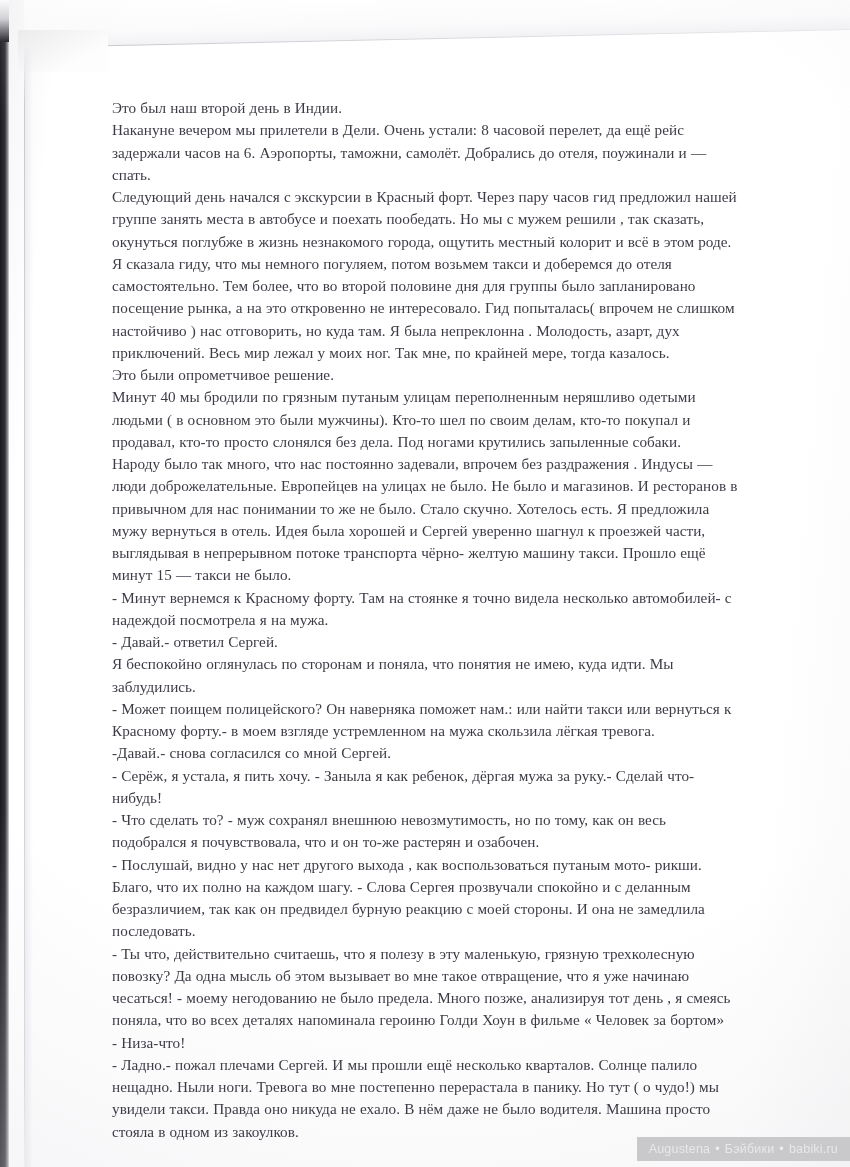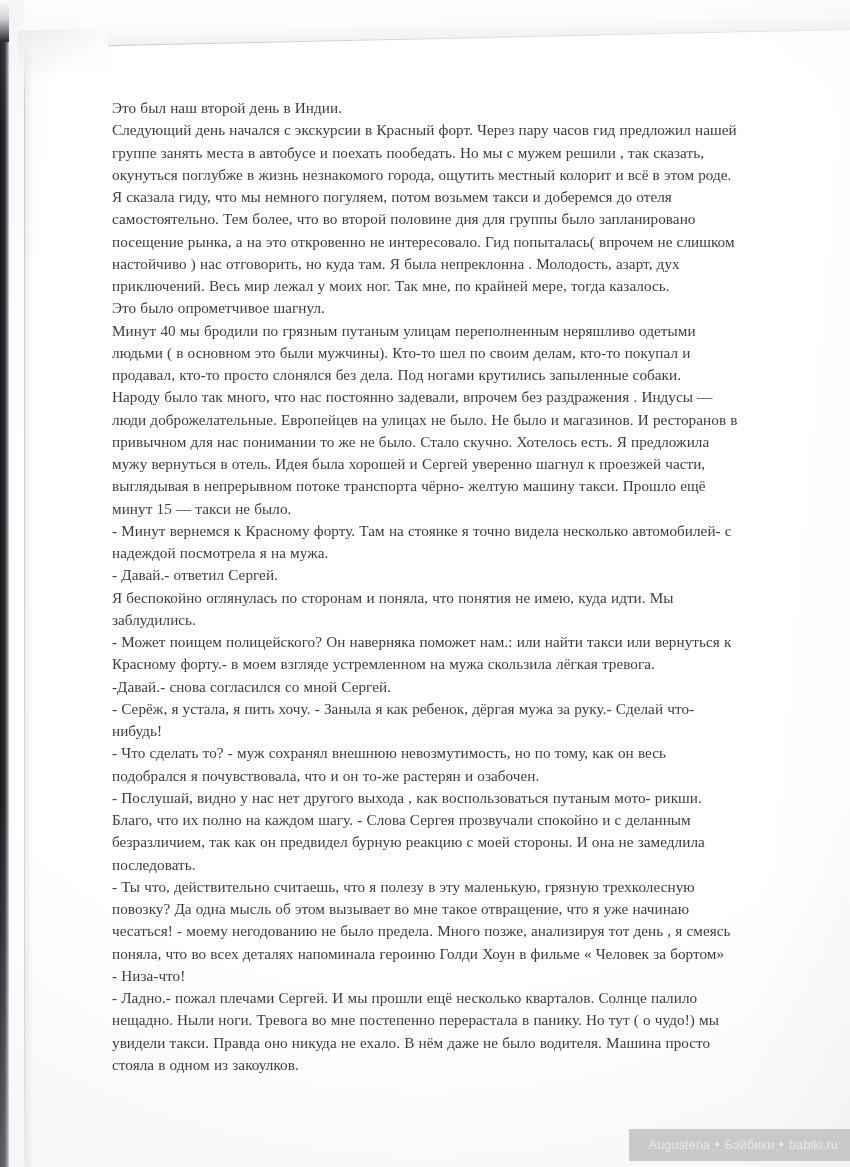--- a/index.html
+++ b/index.html
@@ -101,22 +101,22 @@
   }
   .body-text p.ind {
     text-indent: 0;
   }
 
   
   .watermark {
     position: absolute;
     right: 0px;
     bottom: 6px;
-    height: 32px;
-    padding: 0 12px 0 20px;
+    height: 24px;
+    padding: 0 12px 0 12px;
     display: flex;
     align-items: center;
     background: #c9c9cb;
     color: #e8e8ea;
     font-family: "Liberation Sans", "DejaVu Sans", sans-serif;
     font-size: 12.5px;
     letter-spacing: 0.2px;
     white-space: nowrap;
   }
   .watermark .sep {
@@ -134,22 +134,23 @@
   <div class="sheet-edge-top"></div>
   <div class="corner-fold"></div>
   <div class="sheet-edge-left2"></div>
   <div class="sheet-edge-left"></div>
   <div class="scan-gutter"></div>
   <div class="scan-gutter-top"></div>
   <div class="paper-tint"></div>
 
   <div class="body-text">
     <p class="ind">Это был наш второй день в Индии.</p>
+    <p class="ind">Накануне вечером мы прилетели в Дели. Очень устали: 8 часовой перелет, да ещё рейс задержали часов на 6. Аэропорты, таможни, самолёт. Добрались до отеля, поужинали и — спать.</p>
     <p class="ind">Следующий день начался с экскурсии в Красный форт. Через пару часов гид предложил нашей группе занять места в автобусе и поехать пообедать. Но мы с мужем решили , так сказать, окунуться поглубже в жизнь незнакомого города, ощутить местный колорит и всё в этом роде. Я сказала гиду, что мы немного погуляем, потом возьмем такси и доберемся до отеля самостоятельно. Тем более, что во второй половине дня для группы было запланировано посещение рынка, а на это откровенно не интересовало. Гид попыталась( впрочем не слишком настойчиво ) нас отговорить, но куда там. Я была непреклонна . Молодость, азарт, дух приключений. Весь мир лежал у моих ног. Так мне, по крайней мере, тогда казалось.</p>
-    <p class="ind">Это было опрометчивое шагнул.</p>
+    <p class="ind">Это были опрометчивое решение.</p>
     <p class="ind">Минут 40 мы бродили по грязным путаным улицам переполненным неряшливо одетыми людьми ( в основном это были мужчины). Кто-то шел по своим делам, кто-то покупал и продавал, кто-то просто слонялся без дела. Под ногами крутились запыленные собаки.</p>
     <p class="ind">Народу было так много, что нас постоянно задевали, впрочем без раздражения . Индусы — люди доброжелательные. Европейцев на улицах не было. Не было и магазинов. И ресторанов в привычном для нас понимании то же не было. Стало скучно. Хотелось есть. Я предложила мужу вернуться в отель. Идея была хорошей и Сергей уверенно шагнул к проезжей части, выглядывая в непрерывном потоке транспорта чёрно- желтую машину такси. Прошло ещё минут 15 — такси не было.</p>
     <p class="ind">- Минут вернемся к Красному форту. Там на стоянке я точно видела несколько автомобилей- с надеждой посмотрела я на мужа.</p>
     <p class="ind">- Давай.- ответил Сергей.</p>
     <p class="ind">Я беспокойно оглянулась по сторонам и поняла, что понятия не имею, куда идти. Мы заблудились.</p>
     <p class="ind">- Может поищем полицейского? Он наверняка поможет нам.: или найти такси или вернуться к Красному форту.- в моем взгляде устремленном на мужа скользила лёгкая тревога.</p>
     <p class="ind">-Давай.- снова согласился со мной Сергей.</p>
     <p class="ind">- Серёж, я устала, я пить хочу. - Заныла я как ребенок, дёргая мужа за руку.- Сделай что-нибудь!</p>
     <p class="ind">- Что сделать то? - муж сохранял внешнюю невозмутимость, но по тому, как он весь подобрался я почувствовала, что и он то-же растерян и озабочен.</p>
     <p class="ind">- Послушай, видно у нас нет другого выхода , как воспользоваться путаным мото- рикши. Благо, что их полно на каждом шагу. - Слова Сергея прозвучали спокойно и с деланным безразличием, так как он предвидел бурную реакцию с моей стороны. И она не замедлила последовать.</p>

